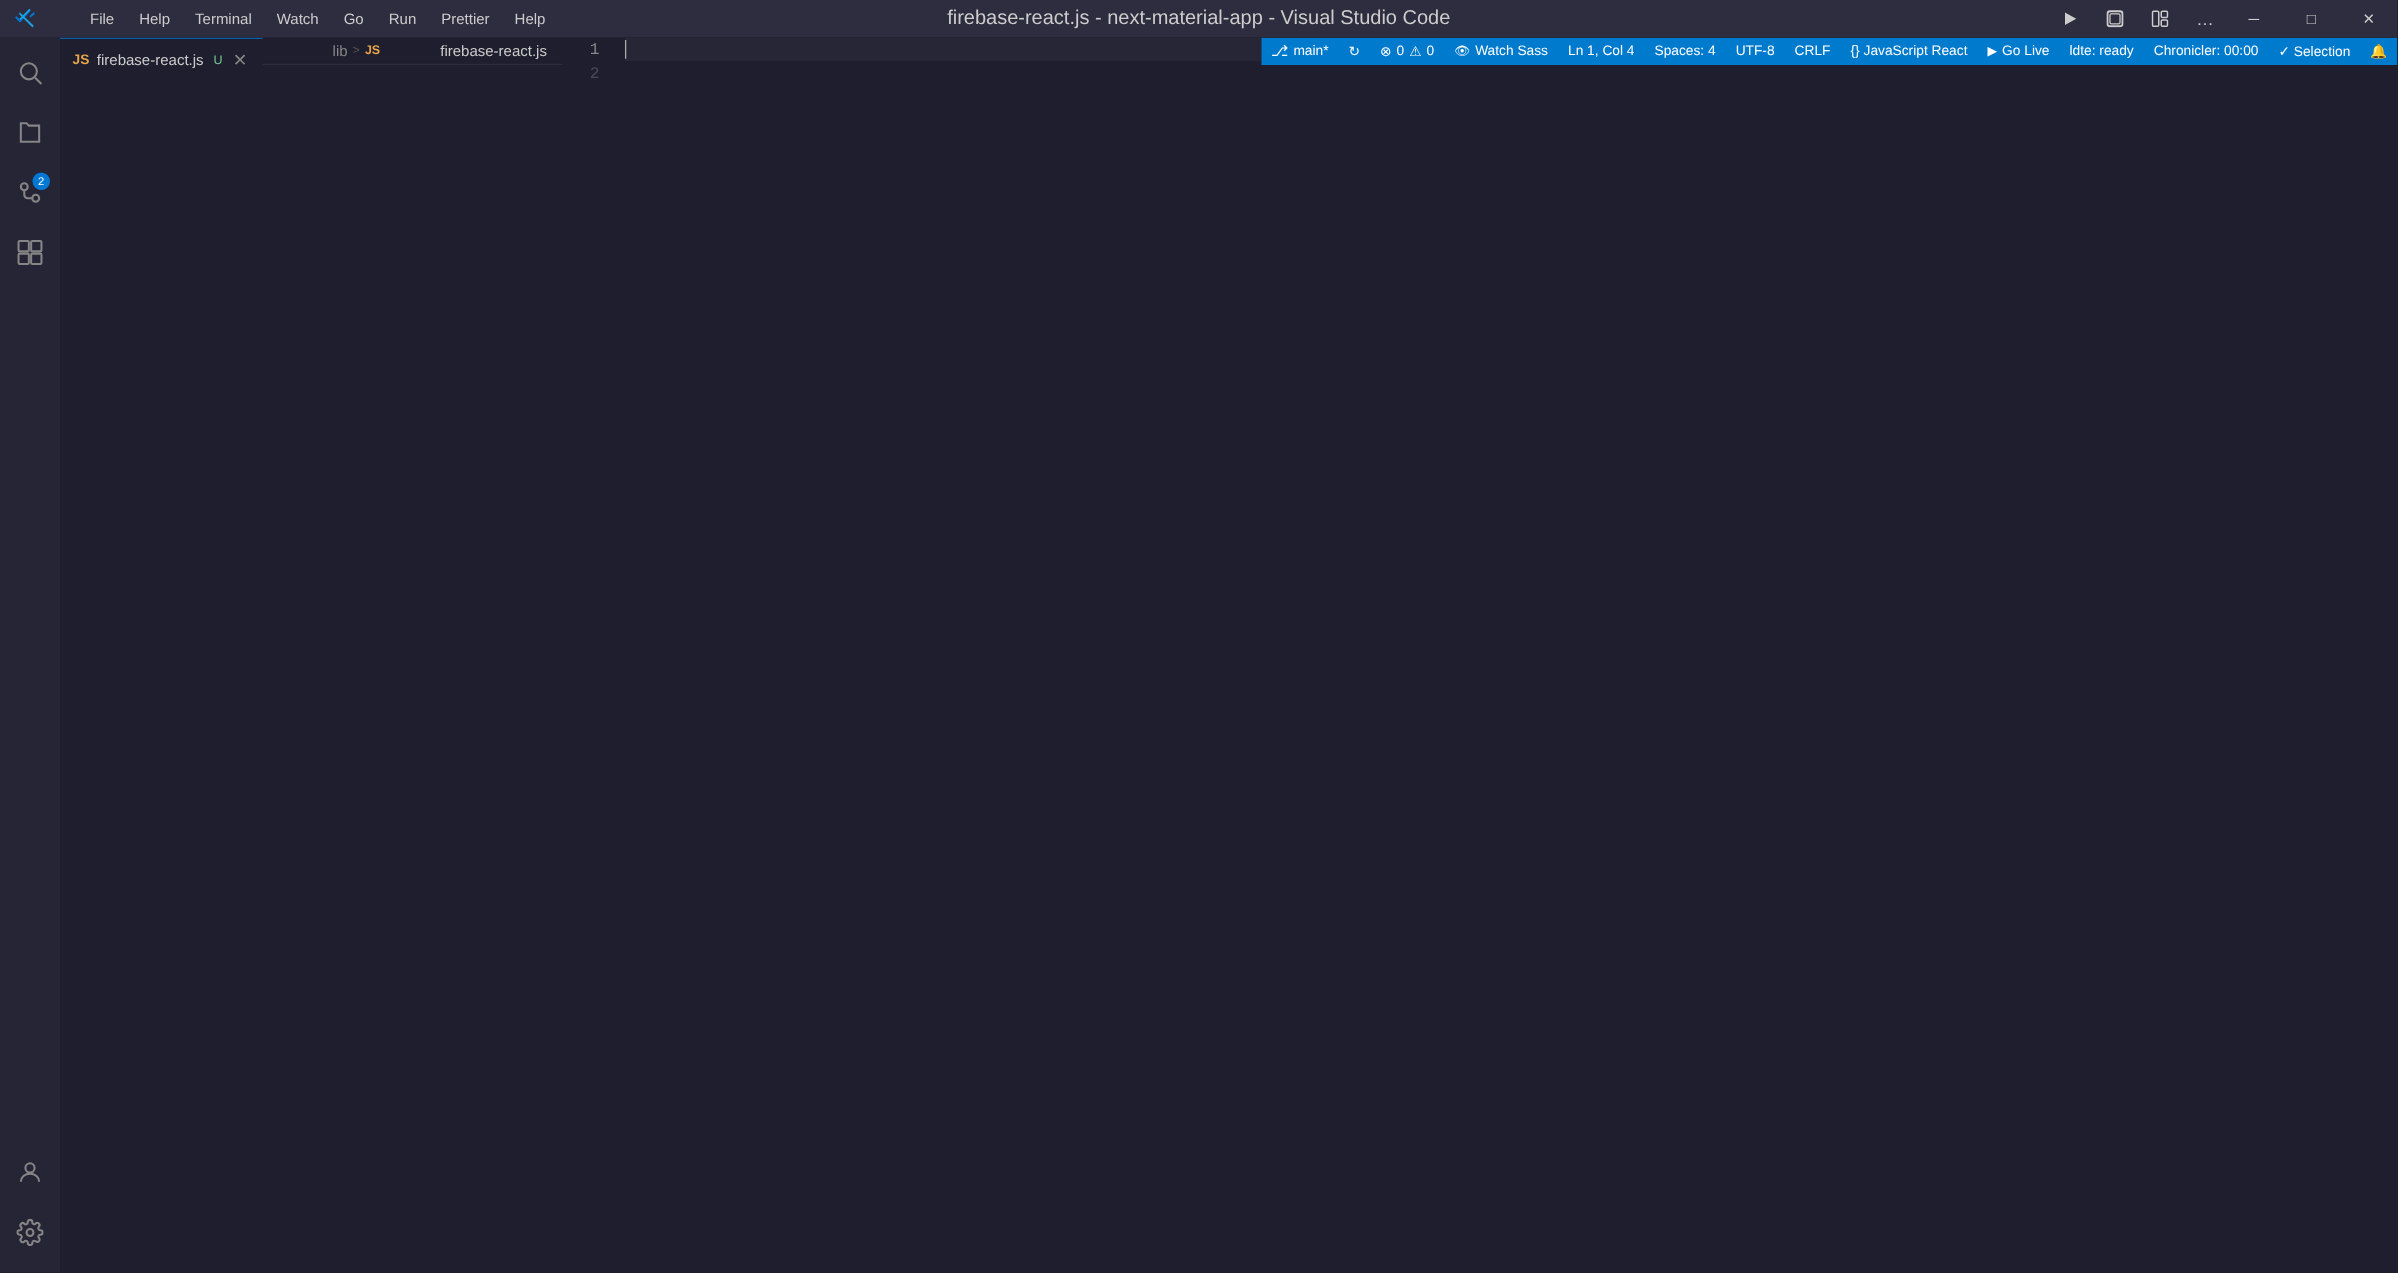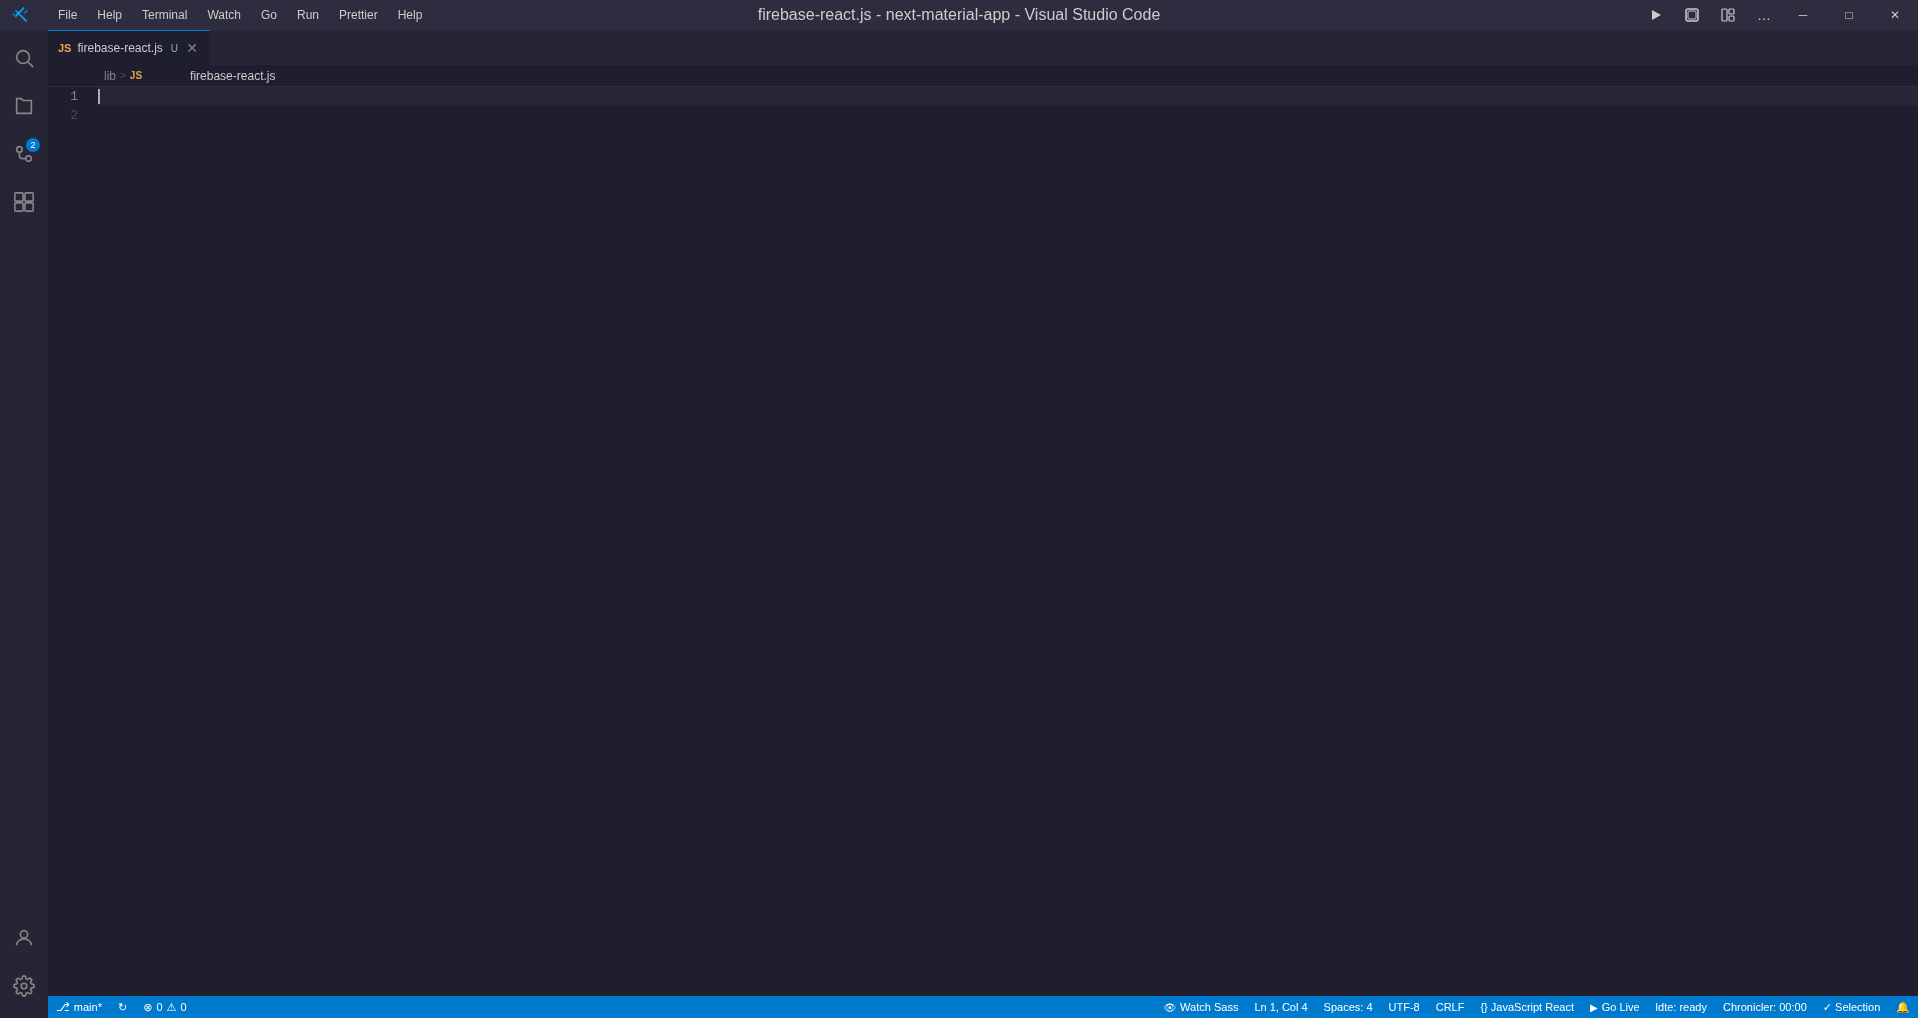--- a/index.html
+++ b/index.html
@@ -24,21 +24,21 @@
       justify-content: center;
       position: relative;
       flex-shrink: 0;
     }
     #title-bar .title-text {
       font-size: 16px;
       color: #cccccc;
     }
     #title-bar .menu-bar {
       position: absolute;
-      left: 50px;
+      left: 64px;
       display: flex;
       gap: 4px;
     }
     #title-bar .menu-item {
       padding: 2px 8px;
       font-size: 12px;
       color: #cccccc;
       cursor: pointer;
       border-radius: 3px;
     }
@@ -130,21 +130,21 @@
       flex-direction: column;
       align-items: center;
       padding-bottom: 8px;
       gap: 0;
     }
 
     
     #content-area {
       flex: 1;
       display: flex;
-      flex-direction: column;
+      flex-direction: row;
       overflow: hidden;
     }
 
     
     #tab-bar {
       height: 35px;
       background: #252535;
       display: flex;
       align-items: flex-end;
       flex-shrink: 0;

